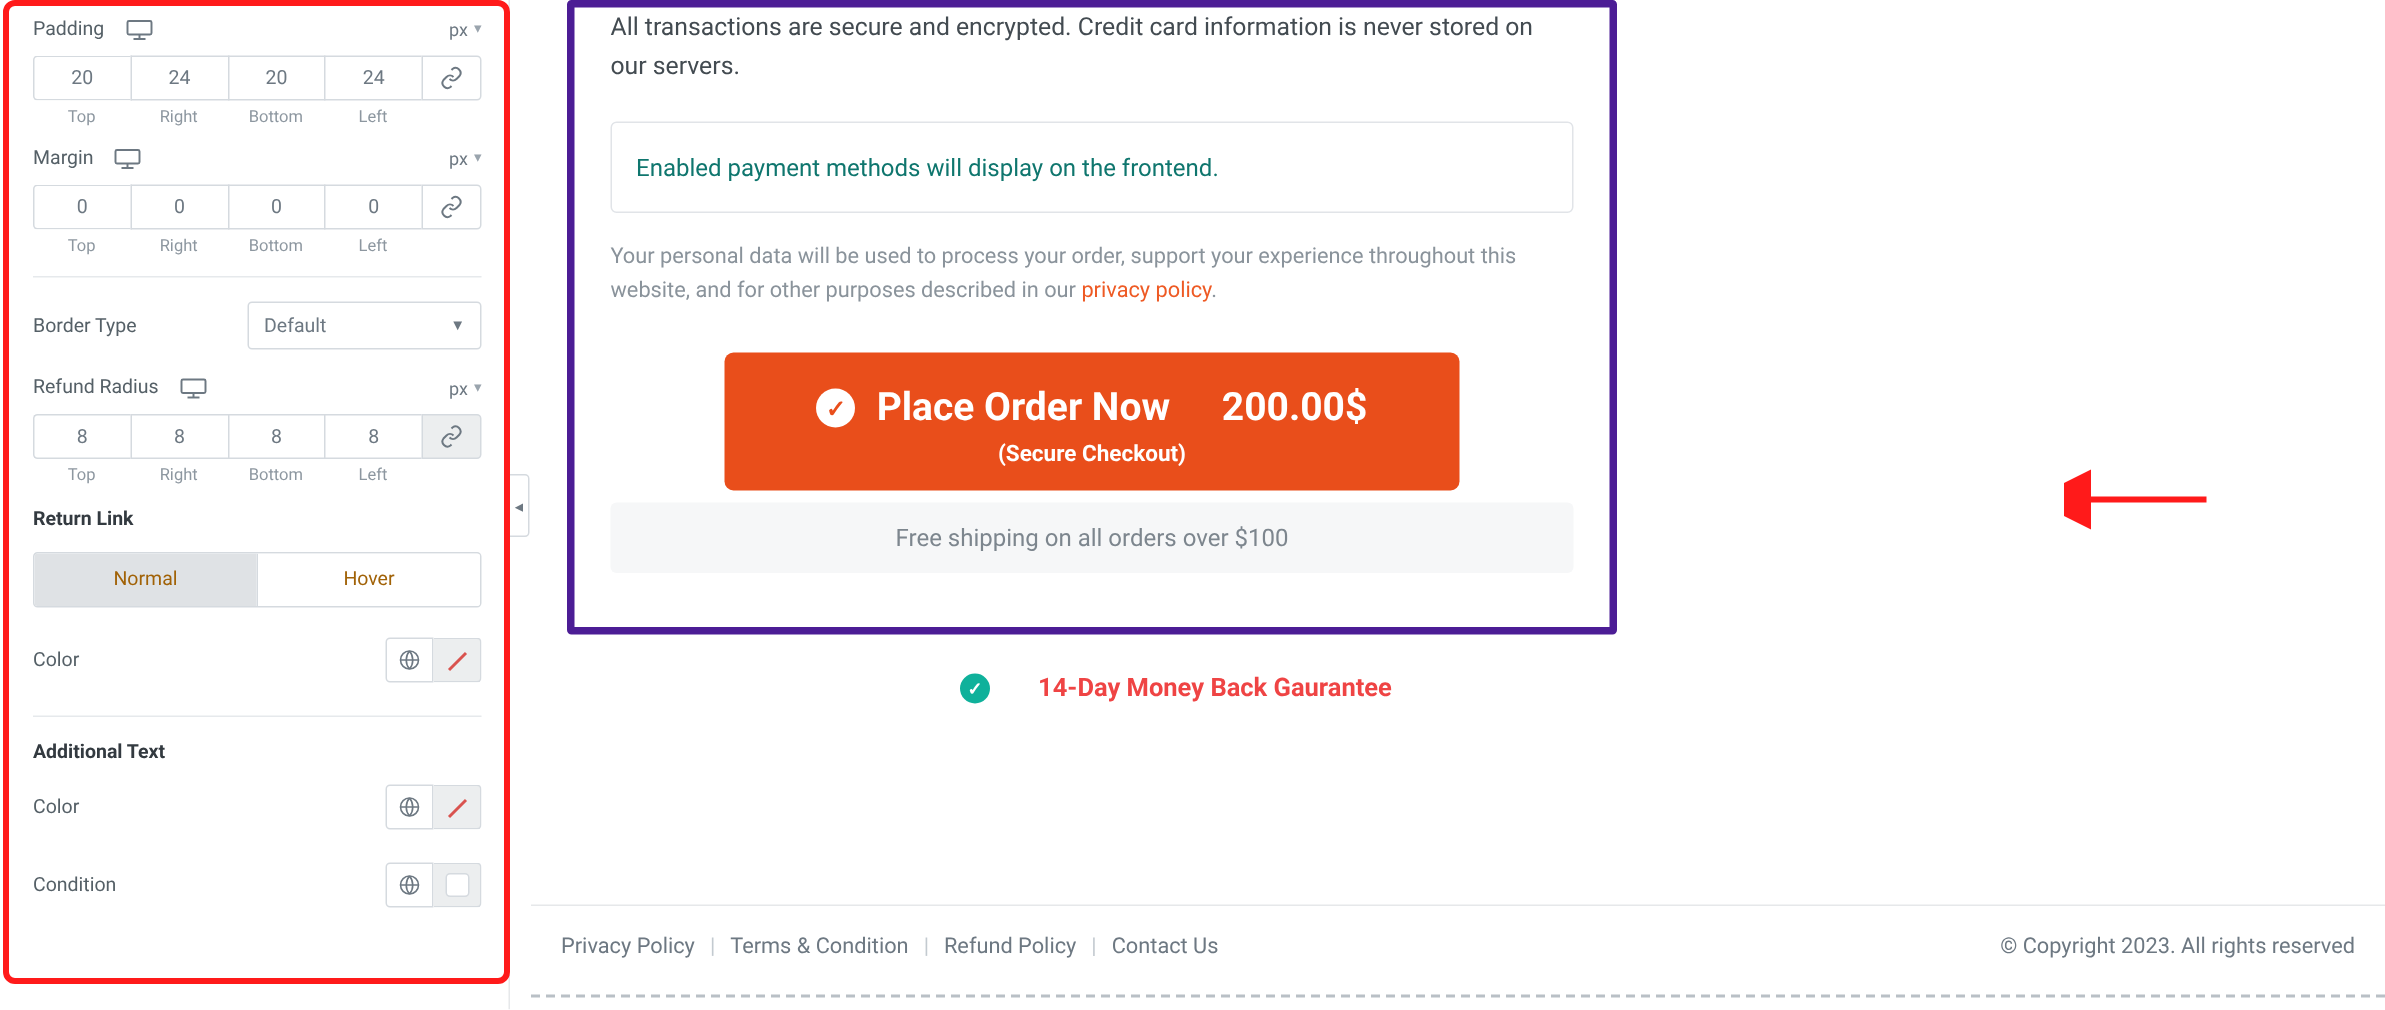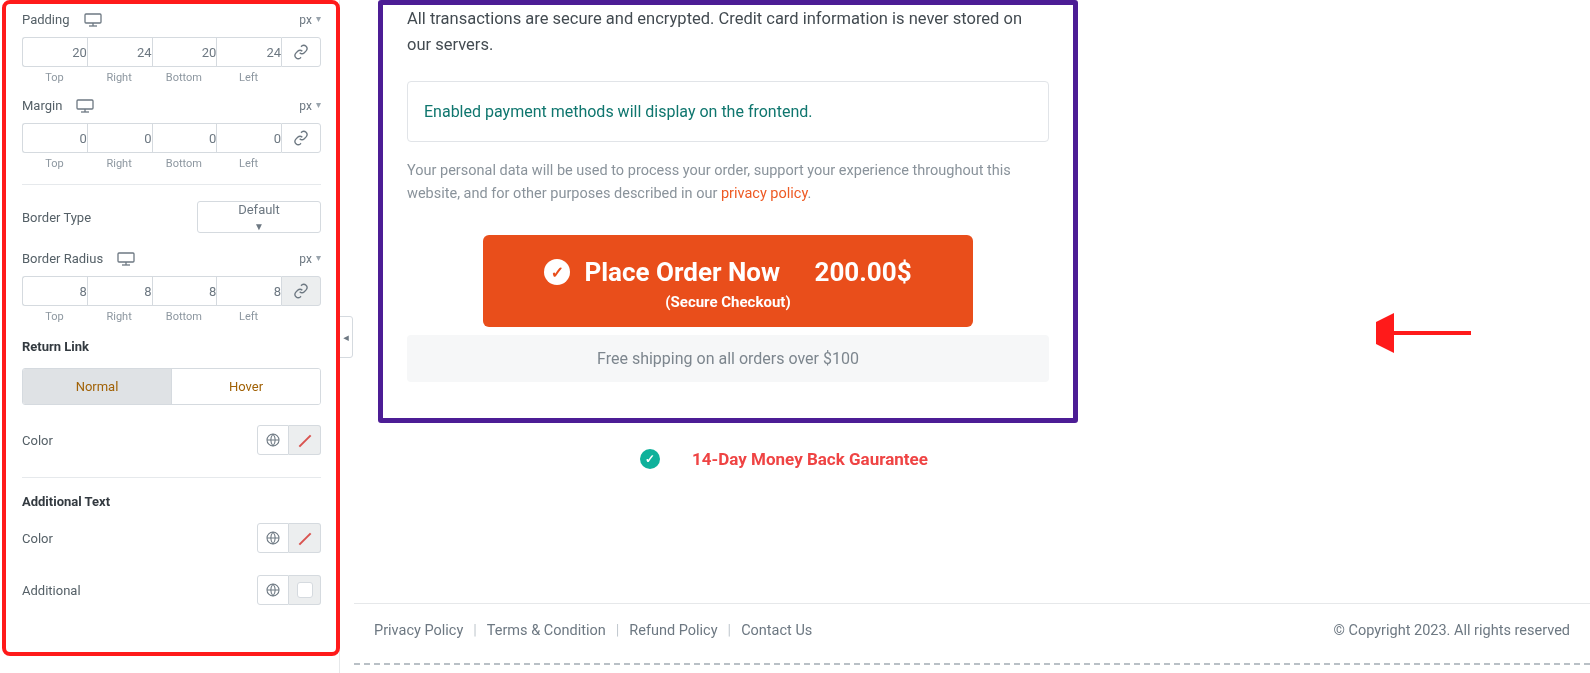--- a/index.html
+++ b/index.html
@@ -10,33 +10,33 @@
 
 .section-row { display: flex; align-items: center; margin-bottom: 10px; margin-top: 6px; }
 .label { font-size: 13px; color: #556067; }
 .device-icon { display: inline-flex; align-items: center; justify-content: center; margin-left: 14px; width: 18px; height: 14px; }
 .device-icon svg { stroke: #6d7882; }
 .unit-sel { margin-left: auto; font-size: 12px; color: #6d7882; display: inline-flex; gap: 4px; cursor: pointer; }
 .unit-sel .chev { font-size: 10px; color: #9aa4ad; }
 
 .quad-inputs { display: flex; gap: 0; margin-bottom: 4px; }
 .quad-inputs .cell { flex: 1; }
-.quad-inputs .cell input { width: 100%; height: 30px; border: 1px solid #d5dadf; border-right: none; text-align: right; font-size: 13px; color: #6d7882; background: #fff; outline: none; }
+.quad-inputs .cell input { width: 100%; height: 30px; border: 1px solid #d5dadf; border-right: none; text-align: center; font-size: 13px; color: #6d7882; background: #fff; outline: none; }
 .quad-inputs .cell:first-child input { border-top-left-radius: 3px; border-bottom-left-radius: 3px; }
 .quad-inputs .link-cell { width: 40px; display: flex; align-items: center; justify-content: center; border: 1px solid #d5dadf; border-top-right-radius: 3px; border-bottom-right-radius: 3px; cursor: pointer; background: #fff; }
 .quad-inputs .link-cell.active { background: #eceeef; }
 .quad-inputs .link-cell svg { stroke: #6d7882; }
 .quad-labels { display: flex; margin-bottom: 14px; }
 .quad-labels span { flex: 1; text-align: center; font-size: 11px; color: #8d97a0; }
 .quad-labels .spacer { width: 40px; flex: 0 0 40px; }
 
 .divider { height: 1px; background: #e6e9ec; margin: 10px 0 16px; }
 
 .row-inline { display: flex; align-items: center; margin-bottom: 18px; }
-.select-box { margin-left: auto; width: 124px; height: 32px; border: 1px solid #d5dadf; border-radius: 3px; display: flex; align-items: center; padding: 0 10px; font-size: 13px; color: #6d7882; background: #fff; cursor: pointer; justify-content: space-between; flex-direction: column; }
+.select-box { margin-left: auto; width: 156px; height: 32px; border: 1px solid #d5dadf; border-radius: 3px; display: flex; align-items: center; padding: 0 10px; font-size: 13px; color: #6d7882; background: #fff; cursor: pointer; justify-content: space-between; }
 .select-box .tri { font-size: 10px; color: #6d7882; }
 
 .bold-label { font-weight: 700; font-size: 13px; color: #333a40; margin: 16px 0 14px; }
 
 .tabs { display: flex; border: 1px solid #d5dadf; border-radius: 3px; overflow: hidden; margin-bottom: 20px; }
 .tabs > div { flex: 1; text-align: center; padding: 10px 0; font-size: 13px; color: #a16207; cursor: pointer; background: #fff; }
 .tabs > div.active { background: #dfe2e5; }
 .tabs > div + div { border-left: 1px solid #d5dadf; }
 
 .color-row { display: flex; align-items: center; margin-bottom: 22px; }
@@ -165,21 +165,21 @@
 
   <div class="row-inline">
     <span class="label">Border Type</span>
     <div class="select-box">
       <span>Default</span>
         <span class="tri">▼</span>
     </div>
   </div>
 
   <div class="section-row">
-    <span class="label">Border Radius</span>
+    <span class="label">Refund Radius</span>
     <span class="device-icon">
       <svg width="18" height="14" viewBox="0 0 18 14" fill="none" stroke-width="1.3">
           <rect x="1" y="1" width="16" height="9" rx="1"></rect>
           <line x1="5" y1="13" x2="13" y2="13"></line>
           <line x1="9" y1="10" x2="9" y2="13"></line>
         </svg>
     </span>
     <span class="unit-sel">
       <span>px</span>
         <span class="chev">▾</span>
@@ -236,21 +236,21 @@
             <circle cx="12" cy="12" r="9"></circle>
             <path d="M3 12h18M12 3a14 14 0 0 1 0 18M12 3a14 14 0 0 0 0 18"></path>
           </svg>
       </div>
       <div class="swatch-btn">
           <div class="none-swatch"></div>
         </div>
     </div>
   </div>
   <div class="color-row">
-    <span class="label">Additional</span>
+    <span class="label">Condition</span>
     <div class="swatches">
       <div class="swatch-btn">
         <svg width="16" height="16" viewBox="0 0 24 24" fill="none" stroke="#6d7882" stroke-width="1.6">
             <circle cx="12" cy="12" r="9"></circle>
             <path d="M3 12h18M12 3a14 14 0 0 1 0 18M12 3a14 14 0 0 0 0 18"></path>
           </svg>
       </div>
       <div class="swatch-btn">
           <div class="white-swatch"></div>
         </div>

